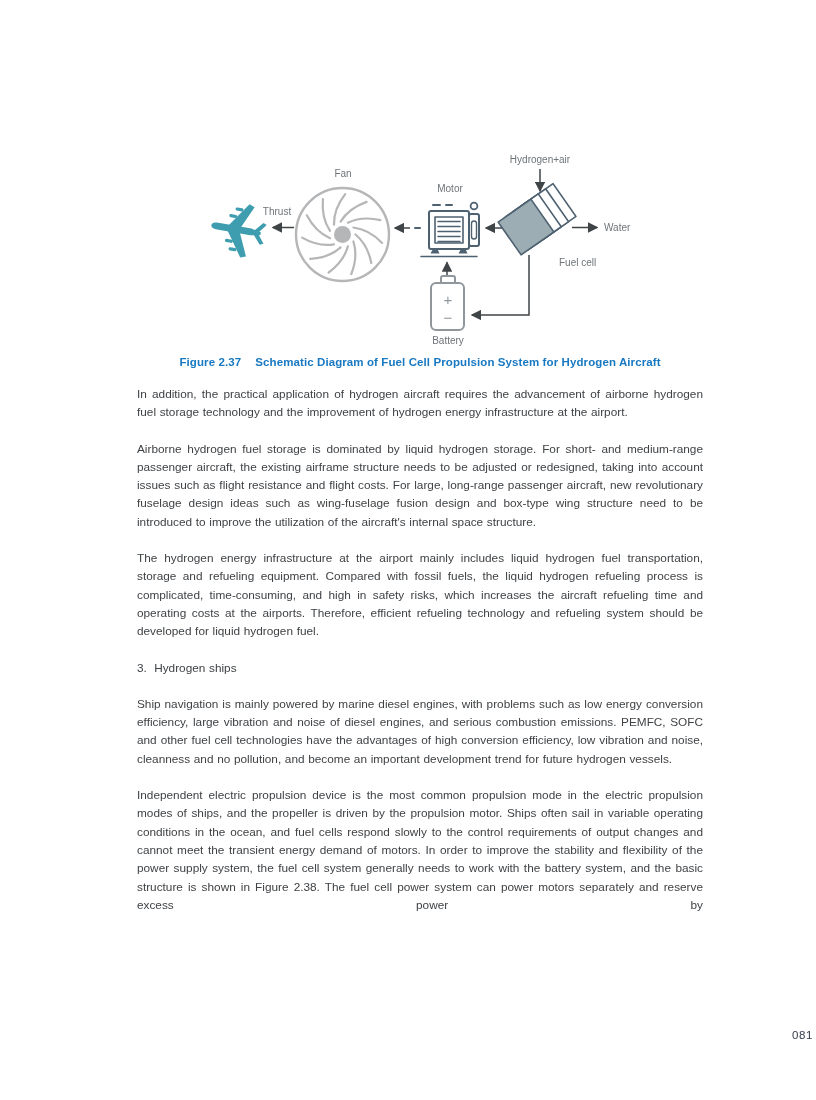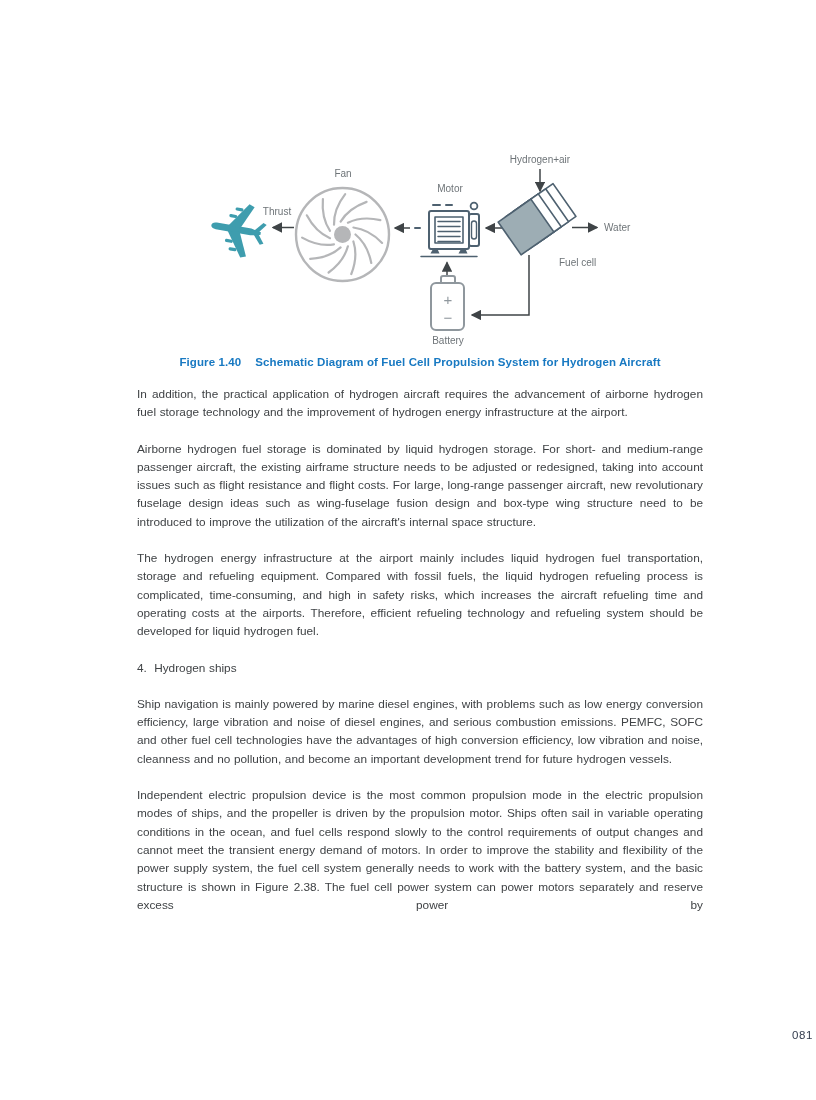--- a/index.html
+++ b/index.html
@@ -136,27 +136,27 @@
     <g>
       <rect class="batt-stroke" x="441" y="276" width="14" height="8" rx="2"></rect>
       <rect class="batt-stroke" x="431" y="283" width="33" height="47" rx="5"></rect>
       <text class="batt-sym" x="448" y="305" text-anchor="middle">+</text>
       <text class="batt-sym" x="448" y="323" text-anchor="middle">−</text>
     </g>
     <text class="dlabel" x="448" y="344" text-anchor="middle">Battery</text>
   </svg>
 
   <div class="caption">
-    <span class="cap-label">Figure 1.40</span><span>Schematic Diagram of Fuel Cell Propulsion System for Hydrogen Aircraft</span>
+    <span class="cap-label">Figure 2.37</span><span>Schematic Diagram of Fuel Cell Propulsion System for Hydrogen Aircraft</span>
   </div>
 
   <div class="article">
       <p class="para"><span>In addition, the practical application of hydrogen aircraft requires the advancement of airborne hydrogen fuel storage technology and the improvement of hydrogen energy infrastructure at the airport.</span></p>
       <p class="para"><span class="bold">Airborne hydrogen fuel storage</span><span> is dominated by liquid hydrogen storage. For short- and medium-range passenger aircraft, the existing airframe structure needs to be adjusted or redesigned, taking into account issues such as flight resistance and flight costs. For large, long-range passenger aircraft, new revolutionary fuselage design ideas such as wing-fuselage fusion design and box-type wing structure need to be introduced to improve the utilization of the aircraft's internal space structure.</span></p>
       <p class="para"><span class="bold">The hydrogen energy infrastructure at the airport</span><span> mainly includes liquid hydrogen fuel transportation, storage and refueling equipment. Compared with fossil fuels, the liquid hydrogen refueling process is complicated, time-consuming, and high in safety risks, which increases the aircraft refueling time and operating costs at the airports. Therefore, efficient refueling technology and refueling system should be developed for liquid hydrogen fuel.</span></p>
-      <p class="heading"><span>4.  Hydrogen ships</span></p>
+      <p class="heading"><span>3.  Hydrogen ships</span></p>
       <p class="para"><span>Ship navigation is mainly powered by marine diesel engines, with problems such as low energy conversion efficiency, large vibration and noise of diesel engines, and serious combustion emissions. PEMFC, SOFC and other fuel cell technologies have the advantages of high conversion efficiency, low vibration and noise, cleanness and no pollution, and become an important development trend for future hydrogen vessels.</span></p>
       <p class="para jlast"><span>Independent electric propulsion device is the most common propulsion mode in the electric propulsion modes of ships, and the propeller is driven by the propulsion motor. Ships often sail in variable operating conditions in the ocean, and fuel cells respond slowly to the control requirements of output changes and cannot meet the transient energy demand of motors. In order to improve the stability and flexibility of the power supply system, the fuel cell system generally needs to work with the battery system, and the basic structure is shown in Figure 2.38. The fuel cell power system can power motors separately and reserve excess power by</span></p>
     </div>
 
   <div class="page-num">081</div>
 
 </div>
 
 </body></html>

